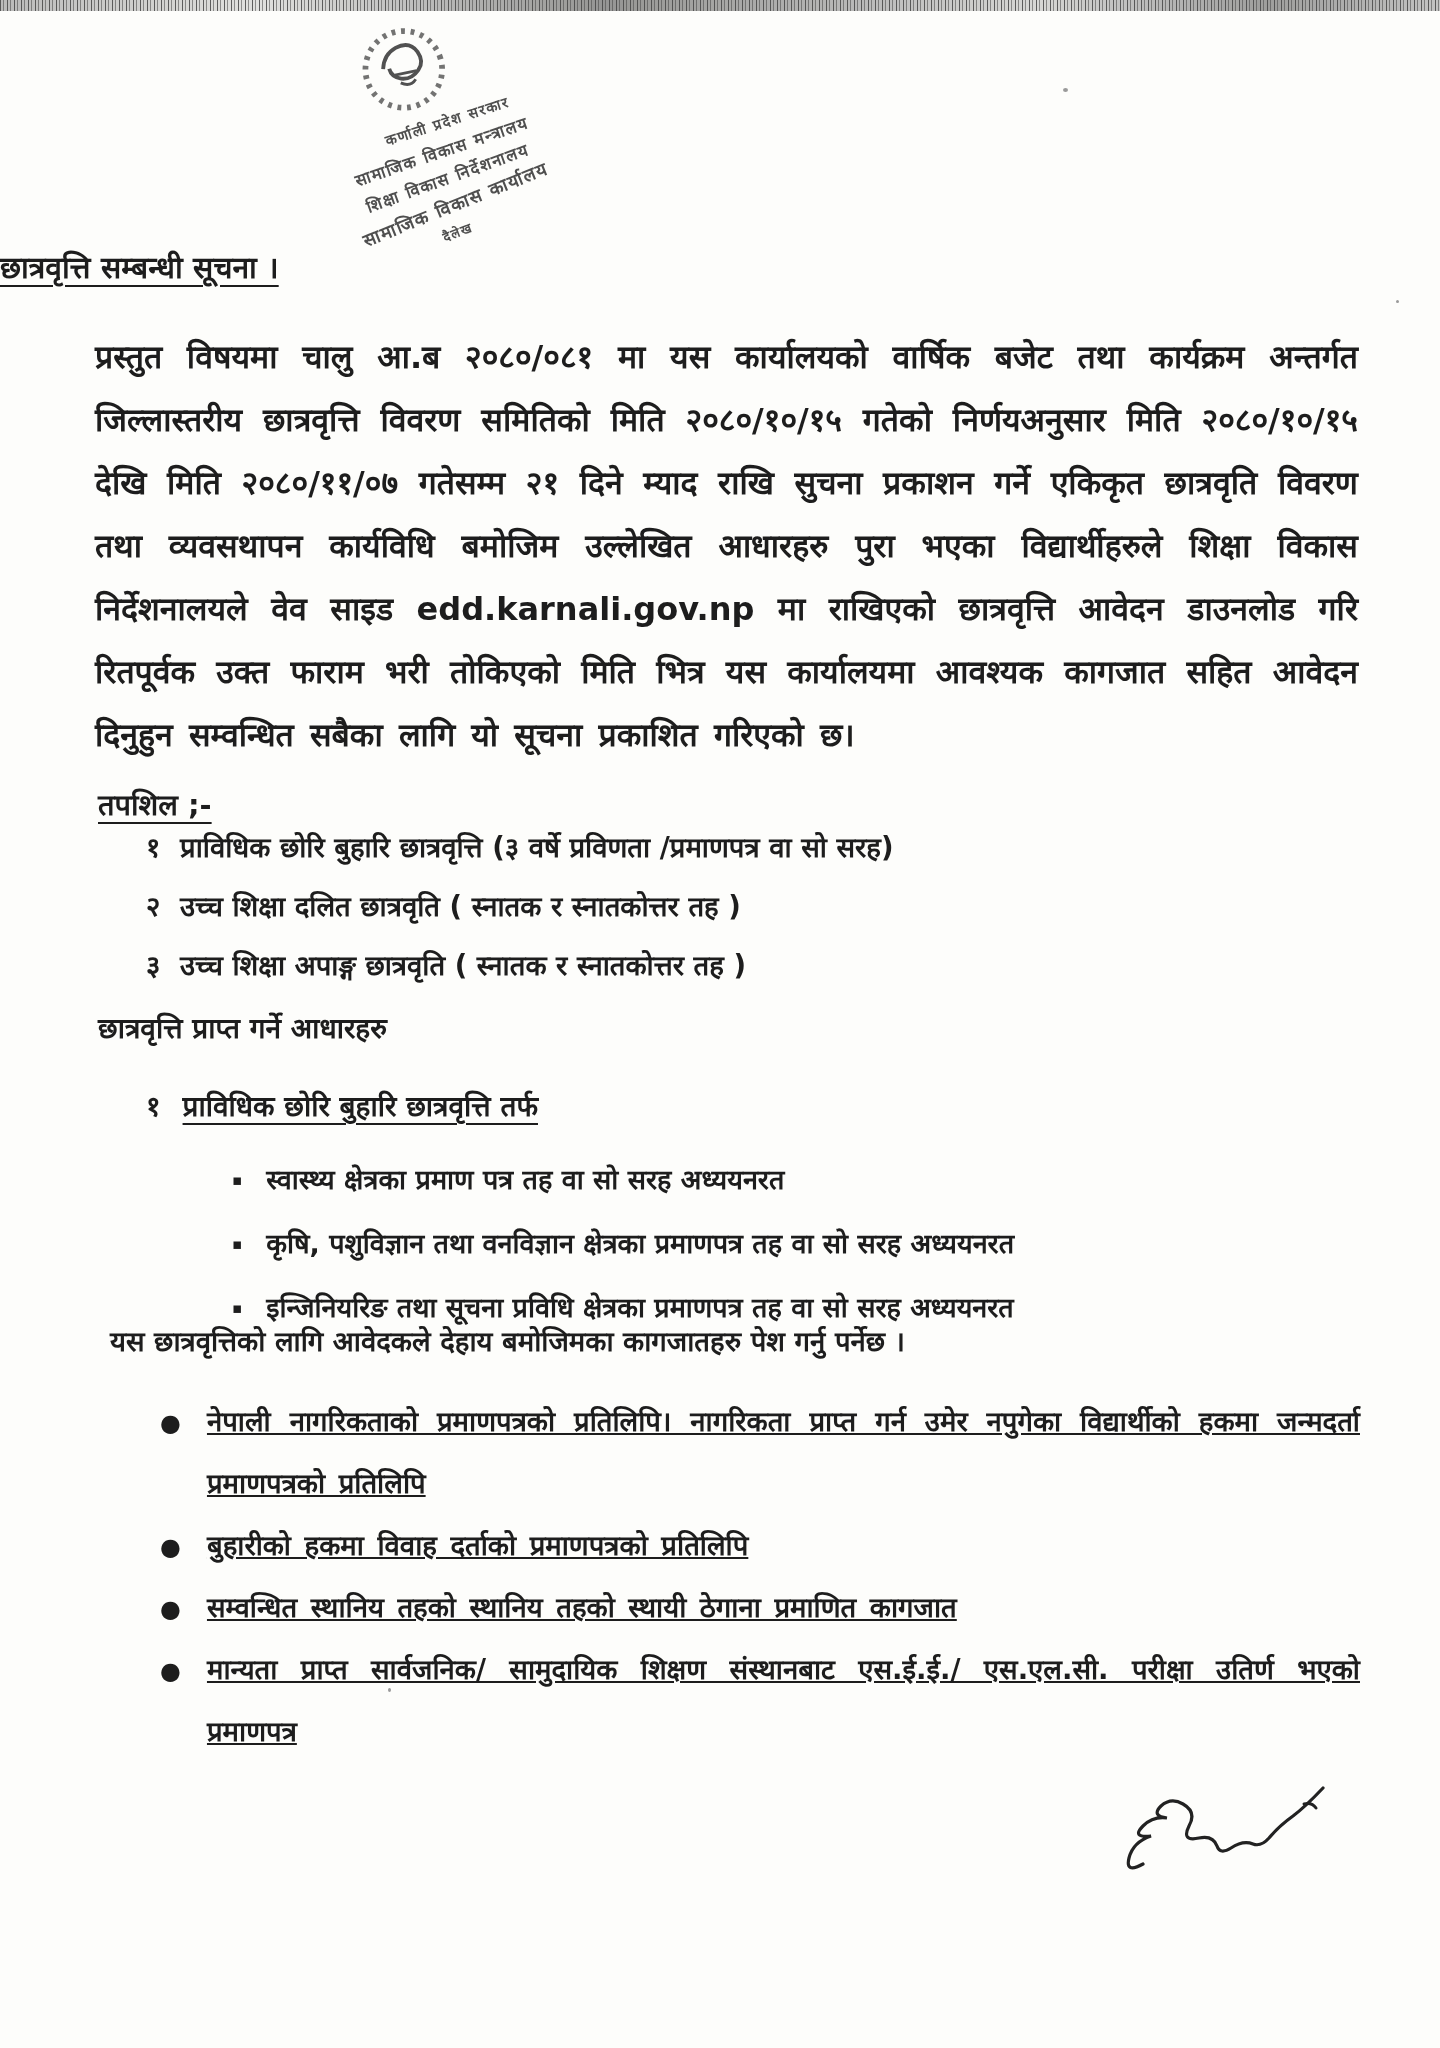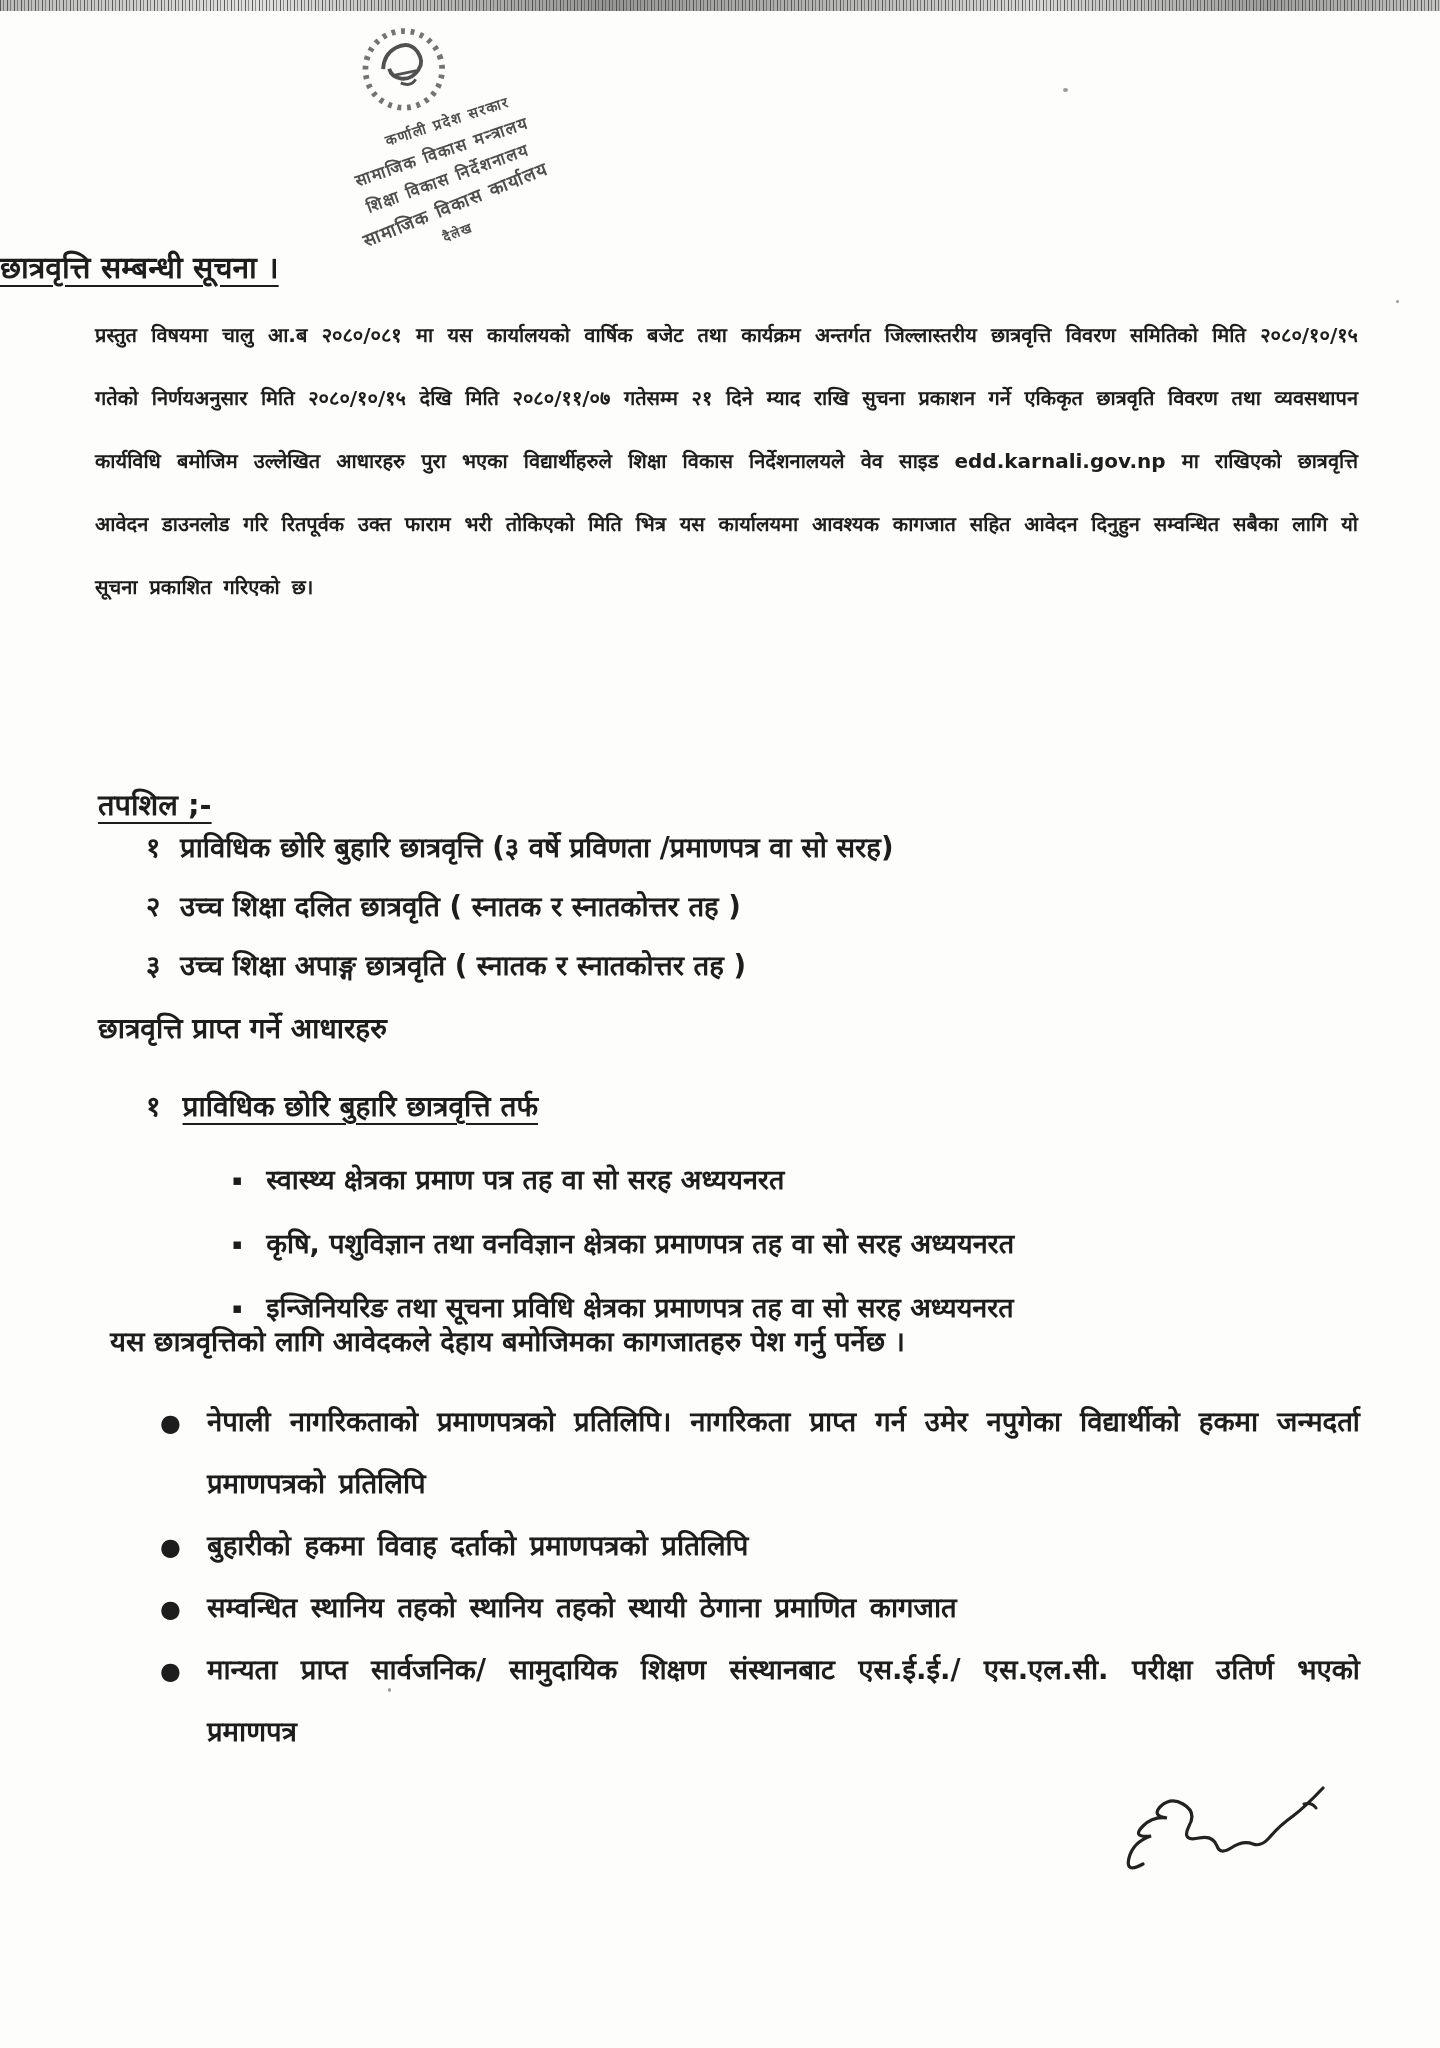--- a/index.html
+++ b/index.html
@@ -36,43 +36,43 @@
   .stamp-line.l4{transform:rotate(-1deg);font-size:18px;}
   .stamp-line.l5{font-size:13px;transform:translateX(-8px);}
 
   
   .doc-title{
     position:absolute;top:246px;left:0;width:100%;
     font-size:30px;font-weight:700;
     text-decoration:underline;text-underline-offset:7px;text-decoration-thickness:2px;
   }
   .intro{
-    position:absolute;top:304px;left:95px;width:1263px;
-    font-size:20px;font-weight:600;line-height:63px;
+    position:absolute;top:326px;left:95px;width:1263px;
+    font-size:32px;font-weight:600;line-height:63px;
     text-align:justify;word-spacing:5px;
   }
   .heading-underline{
     font-weight:700;text-decoration:underline;
     text-underline-offset:7px;text-decoration-thickness:2px;
   }
   .tapasil-heading{position:absolute;top:752px;left:98px;font-size:29px;margin-top:32px;}
   .tapasil-list{position:absolute;top:818px;left:146px;font-size:27.5px;font-weight:600;}
   .tapasil-list .row{display:flex;line-height:59px;}
   .tapasil-list .num{width:34px;flex:0 0 34px;}
   .grounds-heading{position:absolute;top:1008px;left:98px;font-size:28px;font-weight:600;text-align:center;}
   .grounds-sub{position:absolute;top:1086px;left:146px;font-size:28px;display:flex;}
   .grounds-sub .num{margin-right:22px;font-weight:700;text-decoration:none;}
   .square-list{position:absolute;top:1150px;left:232px;font-size:27px;font-weight:600;}
   .square-list .row{display:flex;align-items:baseline;line-height:59px;}
   .square-list .sq{font-size:15px;margin-right:24px;position:relative;top:-4px;}
   .docs-intro{position:absolute;top:1322px;left:110px;font-size:27.5px;font-weight:600;}
   .docs-list{position:absolute;top:1390px;left:160px;width:1200px;font-size:27.5px;font-weight:600;}
   .docs-list .row{display:flex;line-height:62px;}
   .docs-list .dot{font-size:24px;margin-right:26px;flex:0 0 auto;position:relative;top:2px;}
-  .docs-list .txt{text-align:justify;word-spacing:4px;}
+  .docs-list .txt{text-align:justify;word-spacing:4px;text-decoration:underline;}
   .signature{position:absolute;left:1108px;top:1752px;width:250px;height:140px;}
 </style>
 </head>
 <body>
 
 <div class="page">
 
   <div class="scan-edge"></div>
   <div class="speck" style="left:1063px;top:88px;width:5px;height:4px;"></div>
   <div class="speck" style="left:1396px;top:300px;width:3px;height:3px;"></div>

